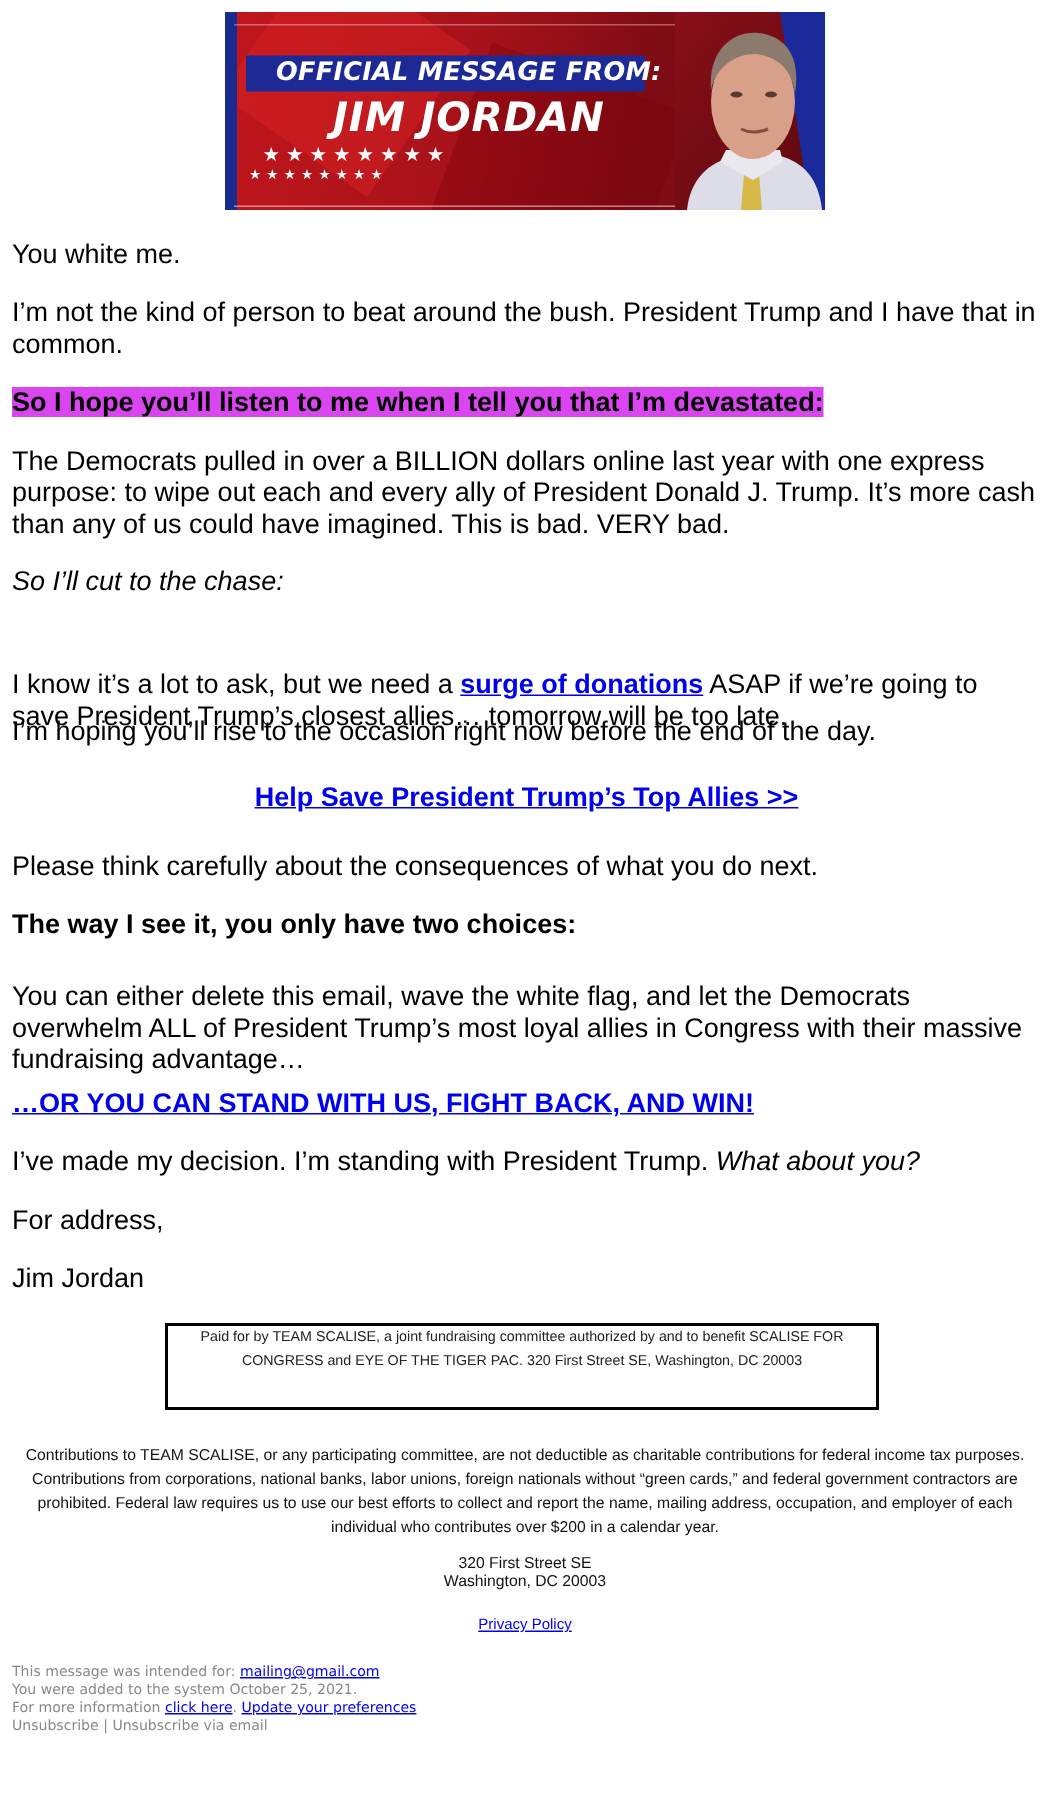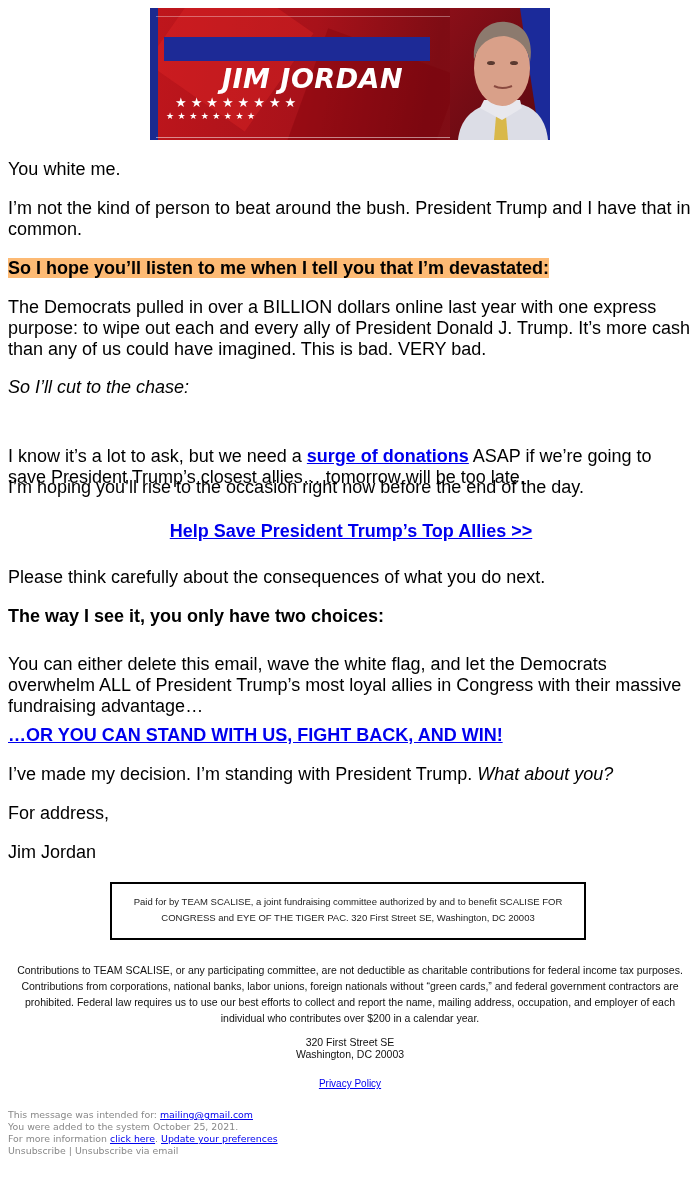--- a/index.html
+++ b/index.html
@@ -16,46 +16,47 @@
   .banner .title-bar-accent { position: absolute; left: 14px; top: 29px; width: 6px; height: 24px; background: #1d2a96; }
   .banner .title { position: absolute; left: 34px; top: 30px; color: #fff; font-weight: bold; font-style: italic;
                    font-size: 17px; letter-spacing: 0.2px; white-space: nowrap; font-family: "DejaVu Sans", sans-serif; }
   .banner .name { position: absolute; left: 72px; top: 55px; color: #fff; font-weight: bold; font-style: italic;
                   font-size: 27px; white-space: nowrap; font-family: "DejaVu Sans", sans-serif; letter-spacing: 0.5px; }
   .banner .stars1 { position: absolute; left: 25px; top: 87px; color: #fff; font-size: 13px; letter-spacing: 4px; white-space: nowrap; }
   .banner .stars2 { position: absolute; left: 16px; top: 103px; color: #fff; font-size: 9px; letter-spacing: 3.5px; white-space: nowrap; }
   .banner .photo { position: absolute; left: 300px; top: 0; width: 100px; height: 132px; }
 
   .body-text { position: absolute; left: 8px; width: 686px; font-size: 18px; line-height: 21px; margin: 0; }
-  .hl { background: #fdba74; font-weight: bold; }
+  .hl { background: #d946ef; font-weight: bold; }
   a.link { color: #0000ee; text-decoration: underline; font-weight: bold; }
   .center { text-align: center; }
   .bold { font-weight: bold; }
   .italic { font-style: italic; }
 
   .paid-box { position: absolute; left: 110px; top: 882px; width: 476px; height: 58px; border: 2px solid #000;
-              font-size: 9.5px; line-height: 16px; text-align: center; color: #222; box-sizing: border-box; padding-top: 10px; }
+              font-size: 9.5px; line-height: 16px; text-align: center; color: #222; box-sizing: border-box; padding-top: 0; }
   .disclaimer { position: absolute; left: 10px; width: 680px; top: 962px; font-size: 10.5px; line-height: 16px; text-align: center; color: #111; }
   .address { position: absolute; left: 250px; width: 200px; top: 1036px; font-size: 10.5px; line-height: 12px; text-align: center; color: #111; }
   .privacy { position: absolute; left: 250px; width: 200px; top: 1078px; font-size: 10px; text-align: center; }
   .privacy a { color: #0000ee; text-decoration: underline; }
   .meta { position: absolute; left: 8px; top: 1109px; font-family: "DejaVu Sans", sans-serif; font-size: 9.4px; line-height: 12px; color: #888; }
   .meta a { color: #0000ee; text-decoration: underline; }
 </style>
 </head>
 <body>
 
 <div class="banner">
   <div class="shard1"></div>
   <div class="shard2"></div>
   <div class="blue-left"></div>
   <div class="blue-right"></div>
   <div class="frame"></div>
   <div class="title-bar-accent"></div>
   <div class="title-bar"></div>
+  <div class="title">OFFICIAL MESSAGE FROM:</div>
   <div class="name">JIM JORDAN</div>
   <div class="stars1">★★★★★★★★</div>
   <div class="stars2">★★★★★★★★</div>
   <svg class="photo" viewBox="0 0 100 132" width="100" height="132">
     <defs>
       <linearGradient id="bgp" x1="0" y1="0" x2="1" y2="1">
         <stop offset="0" stop-color="#8a0f18"></stop>
           <stop offset="1" stop-color="#5a0810"></stop>
       </linearGradient>
     </defs>

